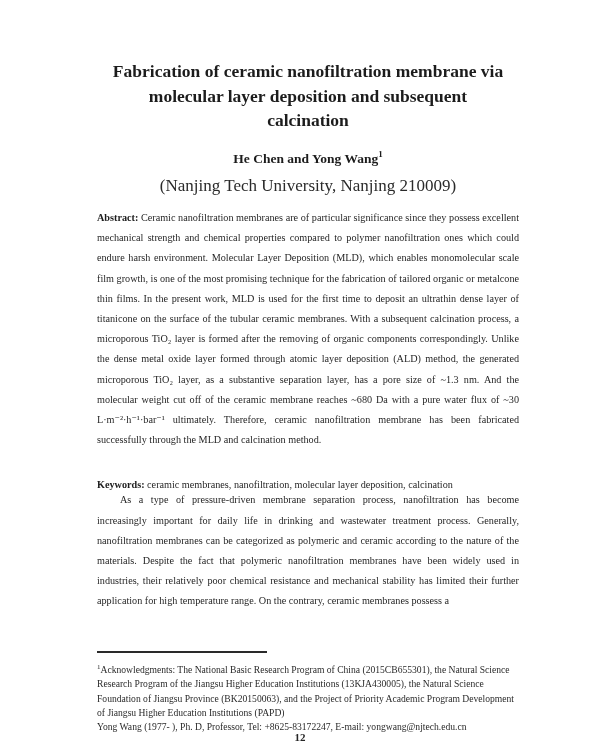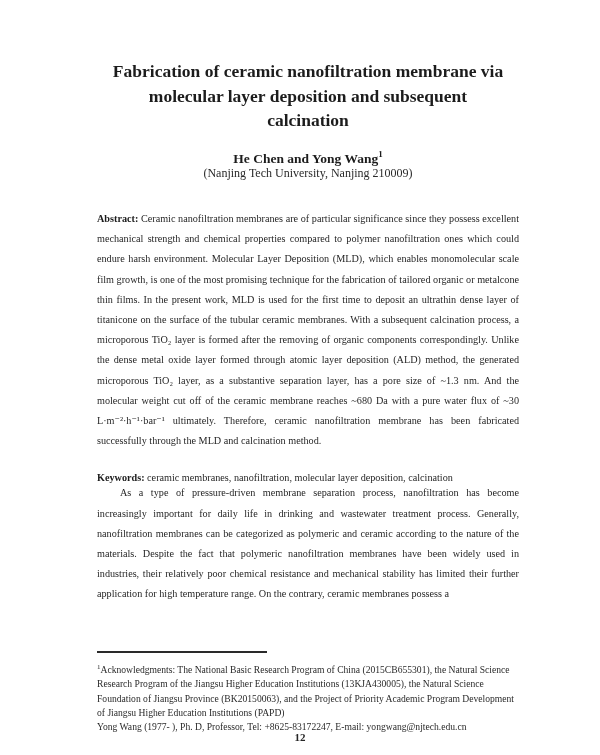--- a/index.html
+++ b/index.html
@@ -27,34 +27,35 @@
   .title .tline { display: block; }
   .authors {
     margin-top: 16px;
     text-align: center;
     font-size: 13.5px;
     font-weight: bold;
     color: #1c1c1c;
   }
   .authors sup { font-size: 9px; font-weight: bold; }
   .affiliation {
+    margin-top: 10px;
     text-align: center;
-    font-size: 12px;
+    font-size: 17px;
     color: #2a2a2a;
   }
   .abstract {
-    margin-top: 28px;
+    margin-top: 12px;
     font-size: 10.2px;
     line-height: 20.2px;
     text-align: justify;
     color: #262626;
   }
   .bold { font-weight: bold; color: #1c1c1c; }
   .keywords {
-    margin-top: 21px;
+    margin-top: 29px;
     font-size: 10.2px;
     color: #262626;
   }
   .body-par {
     font-size: 10.2px;
     line-height: 20.2px;
     text-align: justify;
     text-indent: 23px;
     color: #262626;
   }

